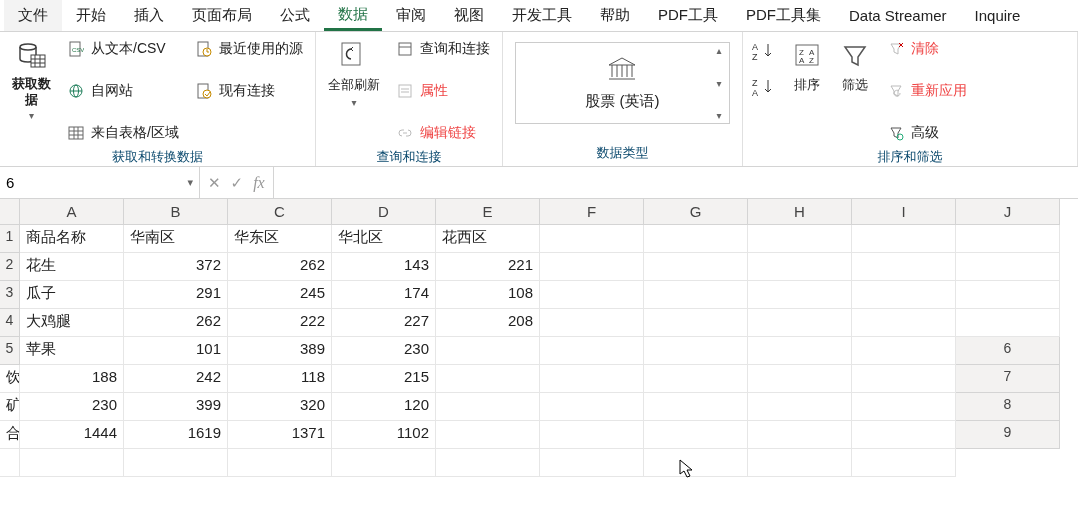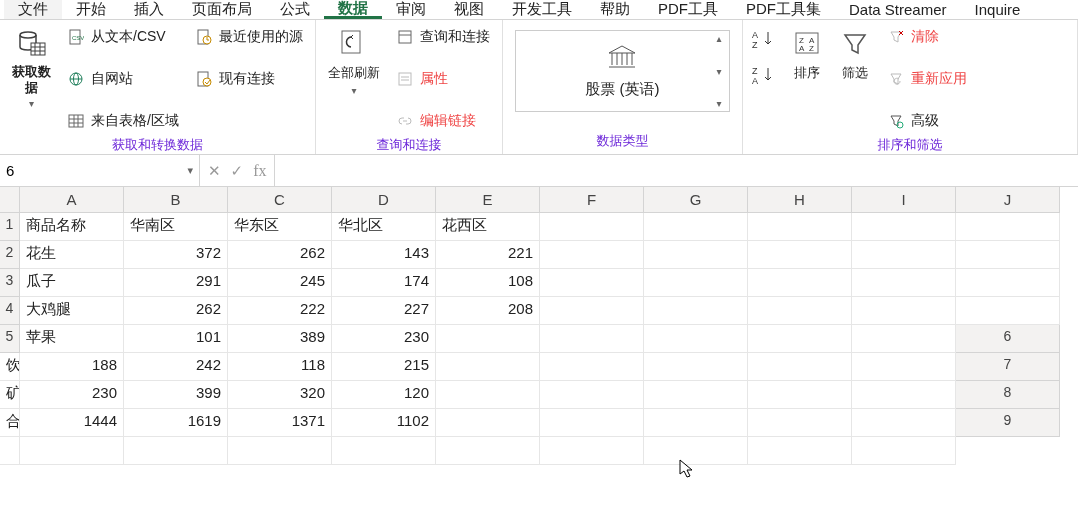--- a/index.html
+++ b/index.html
@@ -1,28 +1,28 @@
 <!DOCTYPE html>
 <html><head>
 <meta charset="utf-8">
 <style>
   * { box-sizing: border-box; margin: 0; padding: 0; font-family: "Microsoft YaHei", "Segoe UI", sans-serif; }
   body { background: #fff; width: 1078px; height: 510px; overflow: hidden; font-size: 14px; color: #222; }
 
   
-  .menubar { display: flex; align-items: center; height: 20px; background: #fff; border-bottom: 1px solid #d4d4d4; padding: 0 4px; gap: 0; }
+  .menubar { display: flex; align-items: center; height: 32px; background: #fff; border-bottom: 1px solid #d4d4d4; padding: 0 4px; gap: 0; }
   .menubar .menu-item { padding: 0 14px; height: 100%; display: flex; align-items: center; cursor: pointer; font-size: 15px; }
   .menubar .menu-item.first { background: #f3f3f3; }
-  .menubar .menu-item.active { border-bottom: 3px solid #217346; color: #217346; font-weight: 700; padding-bottom: 0; }
+  .menubar .menu-item.active { border-bottom: 3px solid #217346; color: #217346; font-weight: 400; padding-bottom: 0; }
 
   
   .ribbon { display: flex; height: 135px; border-bottom: 1px solid #d4d4d4; background: #fff; }
   .ribbon-group { display: flex; flex-direction: column; justify-content: space-between; border-right: 1px solid #e0e0e0; padding: 4px 6px 2px 6px; }
   .ribbon-group-content { display: flex; flex: 1; align-items: flex-start; gap: 4px; }
-  .ribbon-group-label { text-align: center; font-size: 13px; color: #6d28d9; padding: 2px 0; }
+  .ribbon-group-label { text-align: center; font-size: 13px; color: #0c4a6e; padding: 2px 0; }
 
   .big-btn { display: flex; flex-direction: column; align-items: center; justify-content: center; padding: 4px 6px; cursor: pointer; text-align: center; font-size: 13px; gap: 4px; }
   .big-btn .icon-box { width: 32px; height: 32px; display: flex; align-items: center; justify-content: center; }
   .big-btn .caret { font-size: 10px; color: #666; line-height: 1; }
 
   .small-btn-col { display: flex; flex-direction: column; gap: 20px; padding: 2px; }
   .small-btn { display: flex; align-items: center; gap: 6px; padding: 2px 4px; cursor: pointer; font-size: 14px; white-space: nowrap; }
   .small-btn.disabled { color: #ef4444; }
   .small-btn .icon-mini { width: 18px; height: 18px; display: flex; align-items: center; justify-content: center; flex-shrink: 0; }
 
@@ -32,21 +32,21 @@
 
   .sort-icons { display: flex; flex-direction: column; gap: 14px; padding: 4px 2px; }
   .sort-icons .sort-icon { width: 28px; height: 22px; display:flex; align-items:center; justify-content:center; cursor:pointer; }
 
   
   .formula-row { display: flex; align-items: center; height: 32px; border-bottom: 1px solid #d4d4d4; }
   .name-box { width: 200px; height: 100%; border-right: 1px solid #d4d4d4; display: flex; align-items: center; padding: 0 6px; position: relative; }
   .name-box input { border: none; outline: none; width: 100%; font-size: 15px; }
   .name-box .dd { position: absolute; right: 6px; font-size: 11px; color: #666; }
   .formula-controls { display: flex; align-items: center; gap: 10px; padding: 0 8px; color: #999; border-right: 1px solid #d4d4d4; height:100%; }
-  .formula-controls .fx { font-family: serif; font-size: 16px; }
+  .formula-controls .fx { font-style: italic; font-family: serif; font-size: 16px; }
   .formula-input { flex: 1; padding: 0 8px; }
   .formula-input input { border: none; outline: none; width: 100%; font-size: 15px; }
 
   
   .sheet { display: grid; grid-template-columns: 20px 104px 104px 104px 104px 104px 104px 104px 104px 104px 104px; font-size: 15px; }
   .hdr { background: #f3f2f1; border-right: 1px solid #d4d4d4; border-bottom: 1px solid #d4d4d4; text-align: center; padding: 4px 0; color: #444; }
   .rowhdr { background: #f3f2f1; border-right: 1px solid #d4d4d4; border-bottom: 1px solid #d4d4d4; text-align: center; padding: 3px 0; color: #444; font-size: 14px; }
   .cell { border-right: 1px solid #e6e6e6; border-bottom: 1px solid #e6e6e6; padding: 3px 6px; height: 28px; overflow: hidden; white-space: nowrap; }
   .cell.r { text-align: right; }
   .corner { background: #f3f2f1; border-right: 1px solid #d4d4d4; border-bottom: 1px solid #d4d4d4; }

